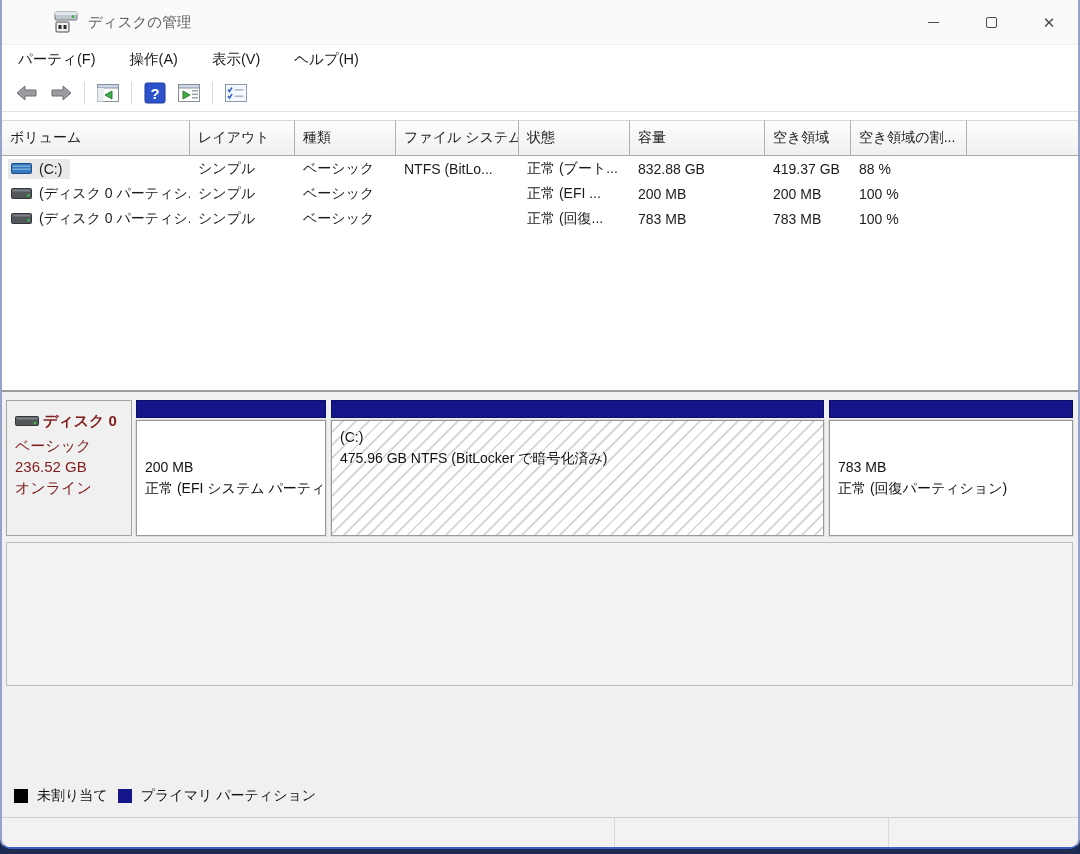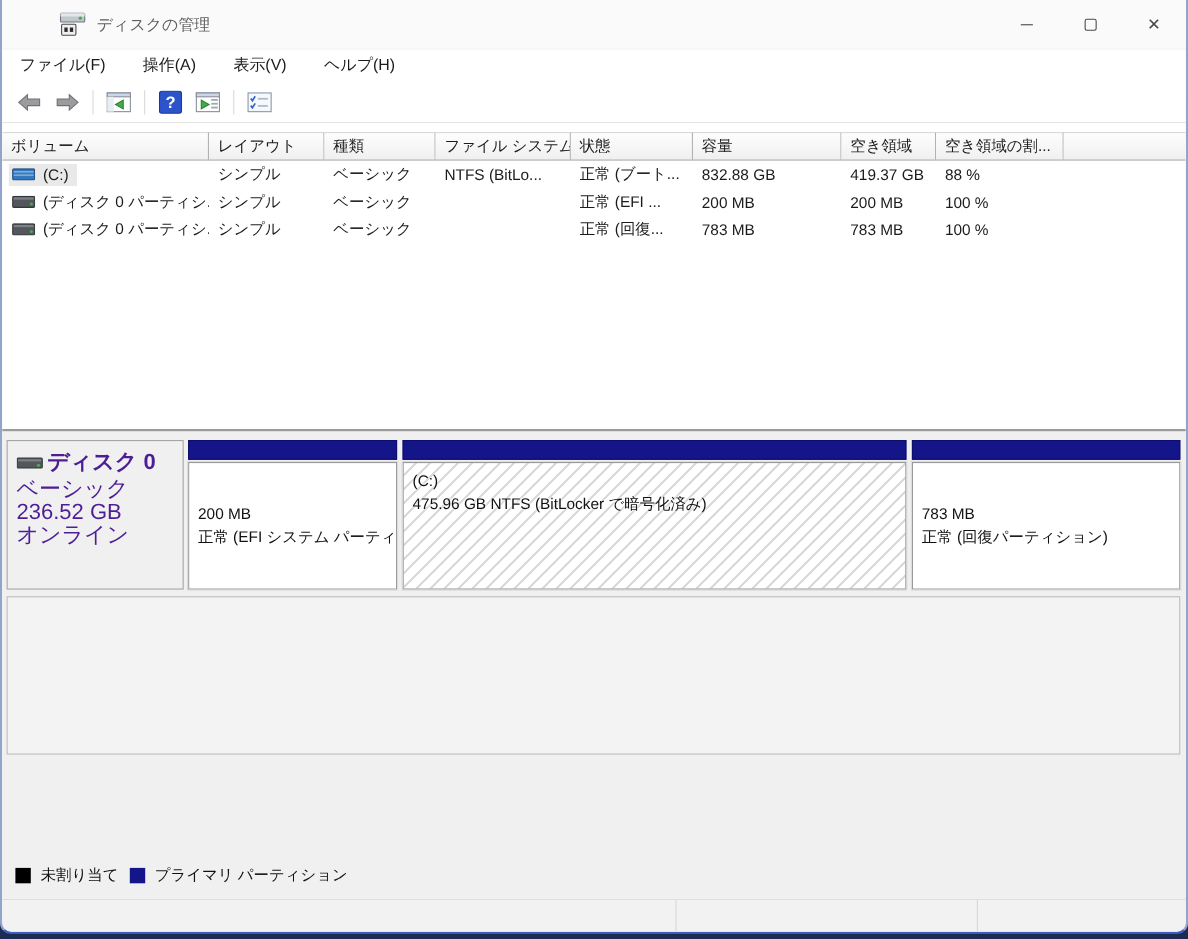--- a/index.html
+++ b/index.html
@@ -22,34 +22,34 @@
   .glyph-close { font-size:15px; line-height:1; }
   
   .menubar { height:30px; background:#ffffff; display:flex; align-items:center; padding-left:6px; flex:0 0 auto; border-top:1px solid #f0f0f0; }
   .menu-item { font-size:14.5px; color:#1b1b1b; padding:4px 10px; margin-right:14px; }
   
   .toolbar { height:38px; background:#ffffff; display:flex; align-items:center; padding-left:8px; border-bottom:1px solid #e2e2e2; flex:0 0 auto; }
   .tool-btn { width:34px; height:30px; display:flex; align-items:center; justify-content:center; }
   .tool-sep { width:1px; height:22px; background:#d9d9d9; margin:0 6px; }
   
   .listview { height:278px; background:#ffffff; padding-top:8px; flex:0 0 auto; overflow:hidden; }
-  .lv-header { display:flex; height:26px; }
+  .lv-header { display:flex; height:36px; }
   .lv-hcell { background:linear-gradient(#fdfdfd,#f0f0f0); border-right:1px solid #b2b2b2; border-top:1px solid #d9d9d9; border-bottom:1px solid #a9a9a9; font-size:14px; color:#1b1b1b; display:flex; align-items:center; padding-left:8px; white-space:nowrap; overflow:hidden; }
   .lv-row { display:flex; height:25px; align-items:center; font-size:14px; color:#1b1b1b; }
   .lv-cell { padding-left:8px; white-space:nowrap; overflow:hidden; }
   .c0{width:188px} .c1{width:105px} .c2{width:101px} .c3{width:123px} .c4{width:111px}
   .c5{width:135px} .c6{width:86px} .c7{width:116px} .c8{flex:1 1 auto; border-right:none;}
   .vol-first { display:flex; align-items:center; padding-left:6px; }
   .vol-chip { display:flex; align-items:center; gap:7px; padding:2px 8px 2px 3px; }
   .vol-chip.selected { background:#e9e9e9; }
   
   .lowerpane { flex:1 1 auto; background:#f0f0f0; border-top:2px solid #9b9b9b; padding:8px 5px 4px 4px; display:flex; flex-direction:column; overflow:hidden; }
   .disk-row { display:flex; height:136px; margin-bottom:6px; flex:0 0 auto; }
   .cd-row { display:flex; height:144px; flex:0 0 auto; }
-  .disk-label { width:161px; flex:0 0 auto; background:#f0f0f0; border:1px solid #a5a5a5; padding:9px 6px 6px 8px; font-size:20px; color:#4c1d95; margin-right:4px; }
+  .disk-label { width:126px; flex:0 0 auto; background:#f0f0f0; border:1px solid #a5a5a5; padding:9px 6px 6px 8px; font-size:15px; color:#7f1d1d; margin-right:4px; }
   .disk-label .name-line { display:flex; align-items:center; gap:4px; font-weight:bold; margin-bottom:4px; }
   .disk-label div { line-height:21px; white-space:nowrap; overflow:hidden; }
   .partitions { flex:1 1 auto; display:flex; gap:5px; }
   .partition { display:flex; flex-direction:column; }
   .part-efi { width:190px; flex:0 0 auto; }
   .part-c { flex:1 1 auto; }
   .part-rec { width:244px; flex:0 0 auto; }
   .part-header { height:18px; flex:0 0 auto; border:1px solid #0d0d6b; }
   .part-body { flex:1 1 auto; background:#ffffff; border:1px solid #9a9a9a; outline:1px solid #dcdcdc; margin-top:2px; padding:6px 8px; font-size:14px; color:#111; display:flex; flex-direction:column; justify-content:center; overflow:hidden; }
   .part-body div { line-height:21px; white-space:nowrap; }
@@ -87,21 +87,21 @@
       <div class="win-btn">
           <span class="glyph-max"></span>
         </div>
       <div class="win-btn">
           <span class="glyph-close">✕</span>
         </div>
     </div>
   </div>
 
   <div class="menubar">
-    <span class="menu-item">ファイル(F)</span>
+    <span class="menu-item">パーティ(F)</span>
     <span class="menu-item">操作(A)</span>
     <span class="menu-item">表示(V)</span>
     <span class="menu-item">ヘルプ(H)</span>
   </div>
 
   <div class="toolbar">
     <div class="tool-btn">
       <svg width="24" height="20" viewBox="0 0 24 20">
         <path d="M2 10 L10 3 V7 H21 V13 H10 V17 Z" fill="#9c9ca0" stroke="#717175" stroke-width="1"></path>
       </svg>

